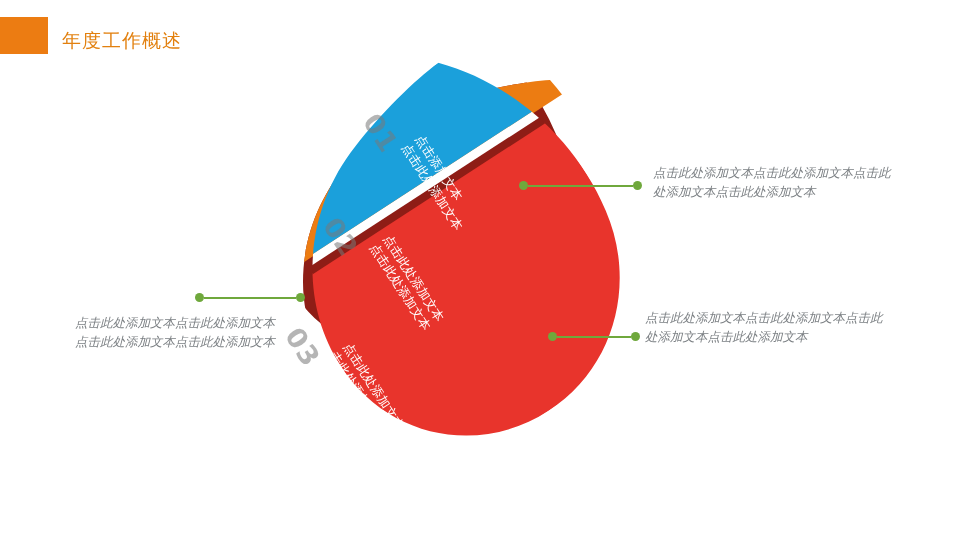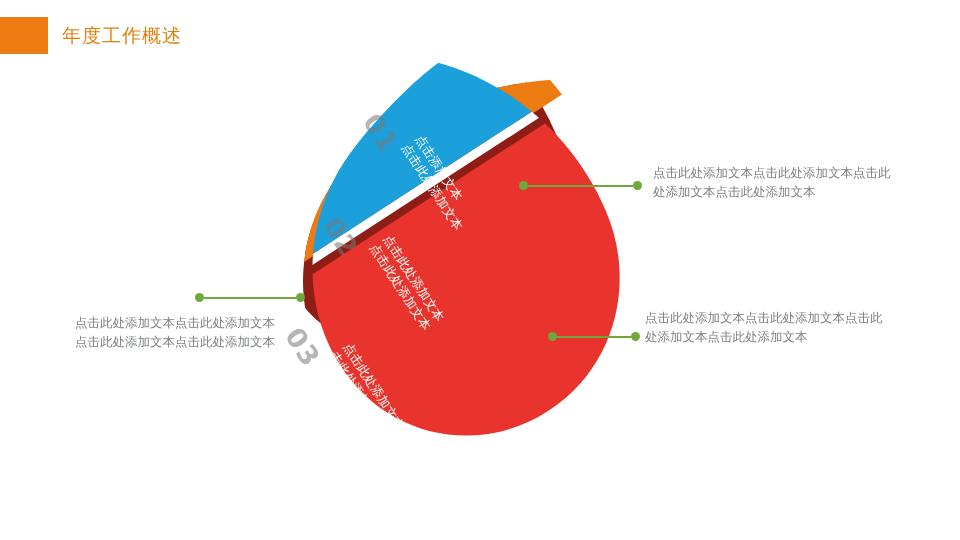--- a/index.html
+++ b/index.html
@@ -15,21 +15,21 @@
     font-family: "DejaVu Sans", "Liberation Sans", sans-serif;
   }
 
   
   #title-bar {
     position: absolute;
     left: 0;
     top: 17px;
     height: 37px;
     display: flex;
-    align-items: center;
+    align-items: flex-end;
   }
   #title-swatch {
     width: 48px;
     height: 37px;
     background: #EC7C12;
   }
   #title-text {
     margin-left: 14px;
     color: #E2800F;
     font-size: 19px;
@@ -134,20 +134,21 @@
   #connector-2 { left: 548px; top: 331px; width: 92px; }
   #connector-3 { left: 195px; top: 292px; width: 110px; }
 
   
   .side-text {
     position: absolute;
     color: #7C8084;
     font-size: 12.5px;
     line-height: 19px;
     font-family: "DejaVu Sans", "Liberation Sans", sans-serif;
+    font-style: italic;
   }
   #side-text-right-1 { left: 653px; top: 163px; width: 244px; }
   #side-text-right-2 { left: 645px; top: 308px; width: 244px; }
   #side-text-left   { left: 75px;  top: 313px; width: 205px; }
 </style>
 </head>
 <body>
 
 <div id="title-bar">
   <div id="title-swatch"></div>

